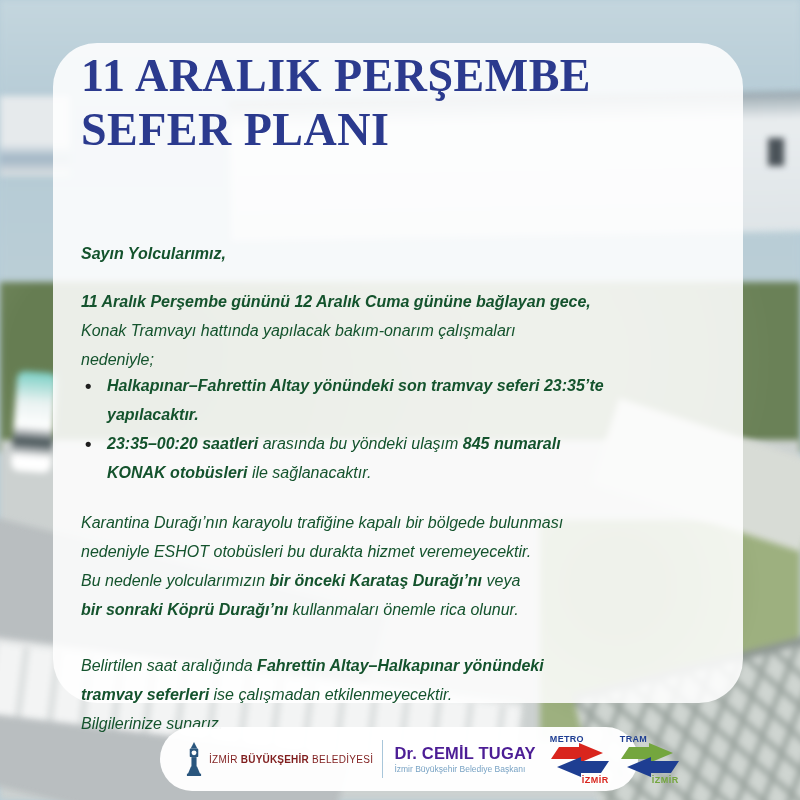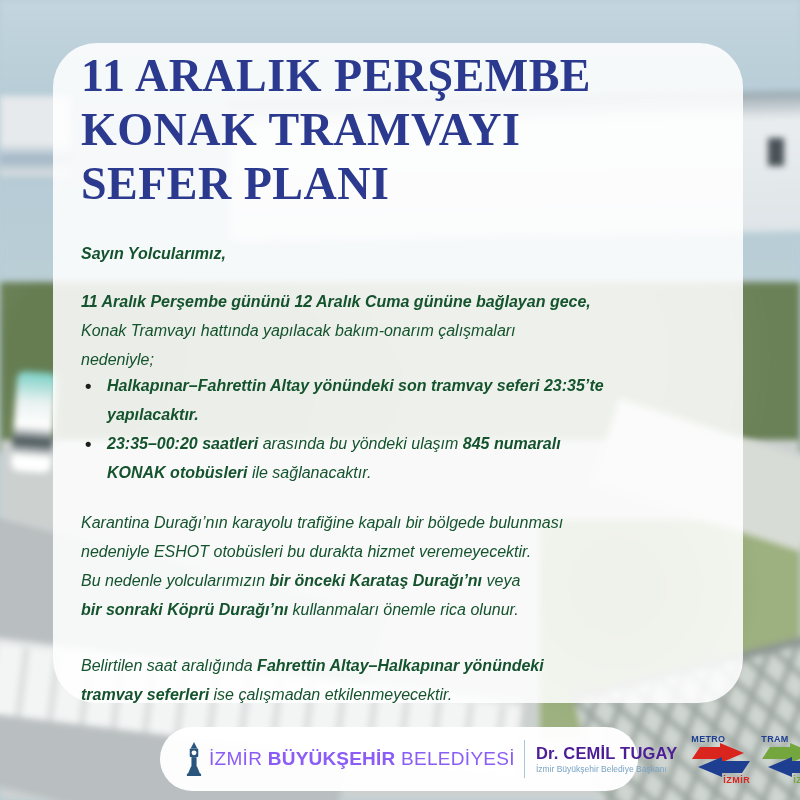--- a/index.html
+++ b/index.html
@@ -68,21 +68,21 @@
 
   
   .footer{
     position:absolute;left:160px;top:727px;width:478px;height:64px;
     background:rgba(255,255,255,0.97);border-radius:32px;
     display:flex;align-items:center;padding:0 0 0 24px;box-sizing:border-box;
   }
   .muni{display:flex;align-items:center;}
   .muni svg{width:20px;height:34px;margin-right:5px;flex:none;}
   .tower-fill{fill:#2a567e;}
-  .muni-text{font-size:19px;color:#8b5cf6;letter-spacing:0.3px;white-space:nowrap;}
+  .muni-text{font-size:10px;color:#7f1d1d;letter-spacing:0.3px;white-space:nowrap;}
   .muni-text .b{letter-spacing:0.2px;}
   .divider{width:1px;height:38px;background:#a8c6da;margin:0 11px 0 9px;flex:none;}
   .mayor{display:flex;flex-direction:column;justify-content:center;}
   .mayor-name{font-size:16.5px;font-weight:700;color:#4c1d95;white-space:nowrap;letter-spacing:0.2px;}
   .mayor-title{font-size:8.5px;color:#79a3c4;margin-top:1px;white-space:nowrap;}
   .tlogo{position:relative;width:62px;height:52px;flex:none;}
   .tlogo-metro{margin-left:13px;text-align:center;}
   .tlogo-tram{margin-left:8px;}
   .tlogo .brand{position:absolute;top:1px;left:1px;font-size:9px;font-weight:700;letter-spacing:0.3px;}
   .tlogo .city{position:absolute;bottom:0;right:2px;font-size:9px;font-weight:700;letter-spacing:0.5px;}
@@ -103,21 +103,20 @@
   <div class="bg-tram"></div>
   <div class="bg-road-left"></div>
   <div class="bg-bridge"></div>
   <div class="bg-truss"></div>
 </div>
 
 <div class="card">
 
   <div class="block title">
     <div class="title-line">11 ARALIK PERŞEMBE</div>
-    <div class="title-line">KONAK TRAMVAYI</div>
     <div class="title-line">SEFER PLANI</div>
   </div>
 
   <div class="block greeting">
     <div class="line">Sayın Yolcularımız,</div>
   </div>
 
   <div class="block intro">
     <div class="line"><span class="b">11 Aralık Perşembe gününü 12 Aralık Cuma gününe bağlayan gece,</span></div>
     <div class="line">Konak Tramvayı hattında yapılacak bakım-onarım çalışmaları</div>
@@ -138,20 +137,21 @@
   <div class="block karantina">
     <div class="line">Karantina Durağı’nın karayolu trafiğine kapalı bir bölgede bulunması</div>
     <div class="line">nedeniyle ESHOT otobüsleri bu durakta hizmet veremeyecektir.</div>
     <div class="line"><span>Bu nedenle yolcularımızın </span><span class="b">bir önceki Karataş Durağı’nı</span><span> veya</span></div>
     <div class="line"><span class="b">bir sonraki Köprü Durağı’nı</span><span> kullanmaları önemle rica olunur.</span></div>
   </div>
 
   <div class="block closing">
     <div class="line"><span>Belirtilen saat aralığında </span><span class="b">Fahrettin Altay–Halkapınar yönündeki</span></div>
     <div class="line"><span class="b">tramvay seferleri</span><span> ise çalışmadan etkilenmeyecektir.</span></div>
+    <div class="line">Bilgilerinize sunarız.</div>
   </div>
 
 </div>
 
 <div class="footer">
 
   <div class="muni">
     <svg viewBox="0 0 20 36">
       <polygon class="tower-fill" points="10,0 13.5,7 6.5,7"></polygon>
       <rect class="tower-fill" x="5.5" y="7" width="9" height="9" rx="1"></rect>

